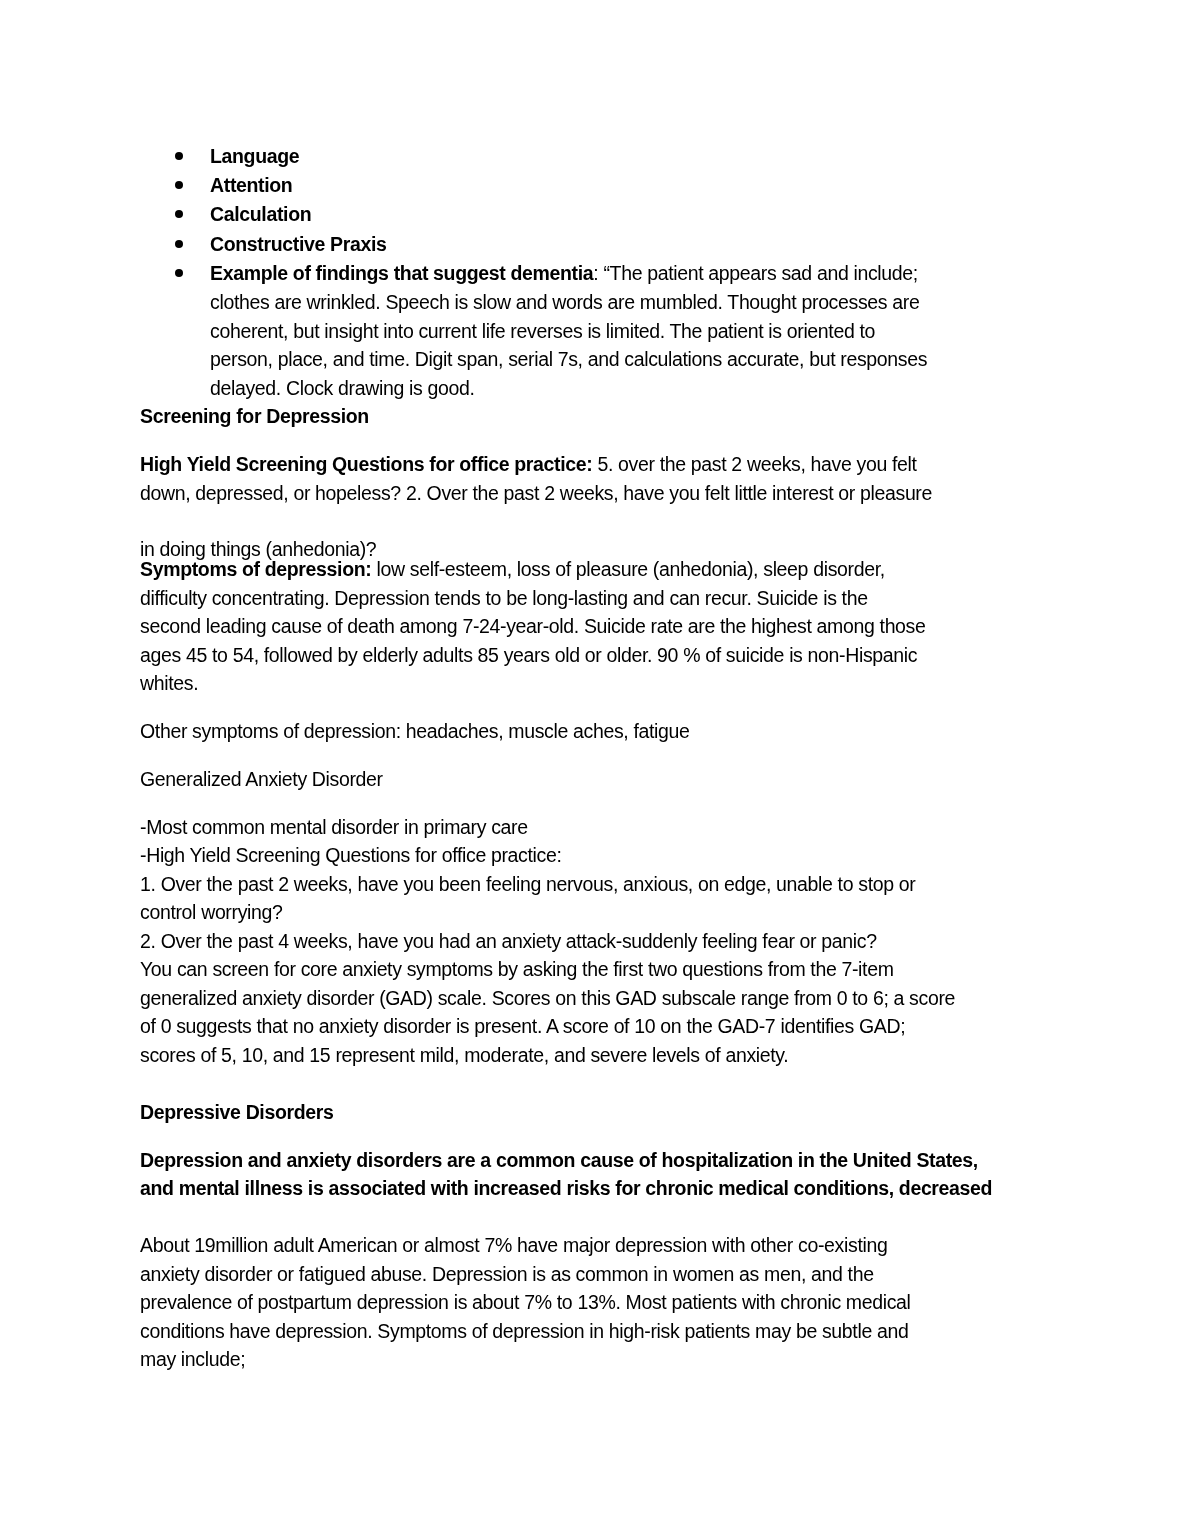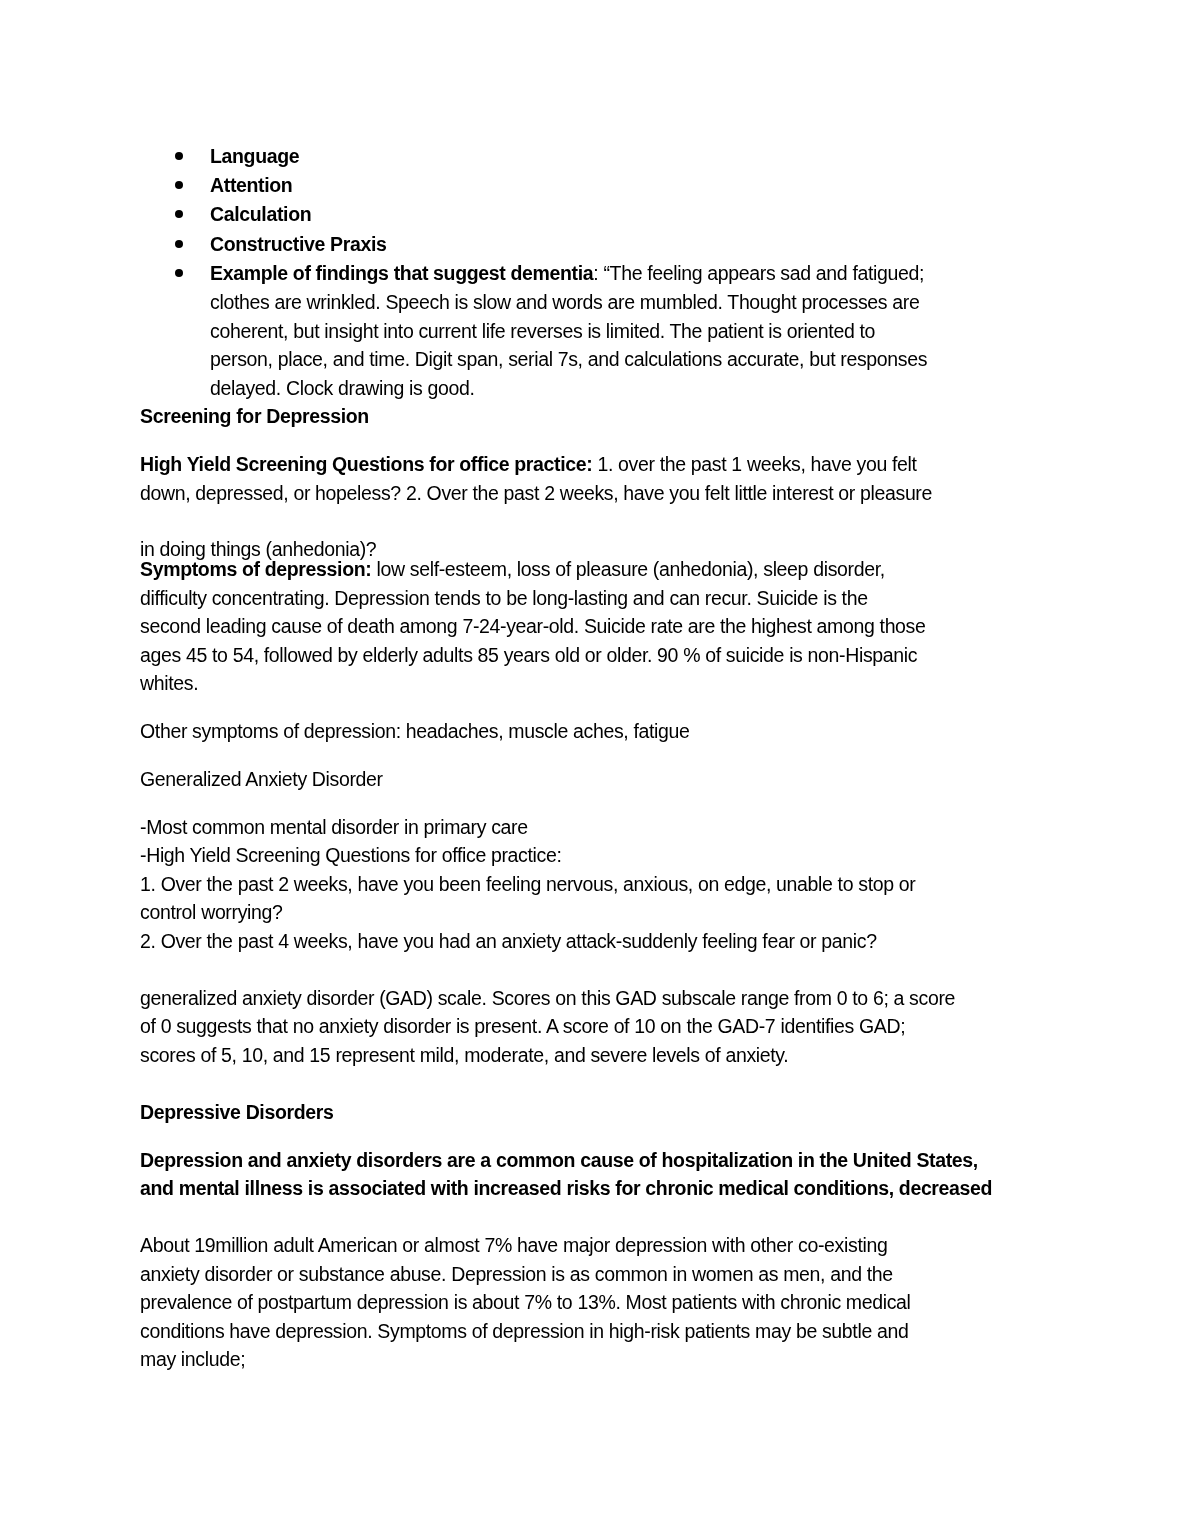--- a/index.html
+++ b/index.html
@@ -54,56 +54,57 @@
     <span class="bullet-dot" style="top:181px"></span>
     <div class="line bullet-line" style="top:171px"><b>Attention</b></div>
 
     <span class="bullet-dot" style="top:210px"></span>
     <div class="line bullet-line" style="top:200px"><b>Calculation</b></div>
 
     <span class="bullet-dot" style="top:240px"></span>
     <div class="line bullet-line" style="top:230px"><b>Constructive Praxis</b></div>
 
     <span class="bullet-dot" style="top:269px"></span>
-    <div class="line bullet-line" style="top:259px"><b>Example of findings that suggest dementia</b><span>: </span><span>“The feeling appears sad and fatigued;</span></div>
+    <div class="line bullet-line" style="top:259px"><b>Example of findings that suggest dementia</b><span>: </span><span>“The patient appears sad and include;</span></div>
     <div class="line bullet-line" style="top:288px">clothes are wrinkled. Speech is slow and words are mumbled. Thought processes are</div>
     <div class="line bullet-line" style="top:317px">coherent, but insight into current life reverses is limited. The patient is oriented to</div>
     <div class="line bullet-line" style="top:345px">person, place, and time. Digit span, serial 7s, and calculations accurate, but responses</div>
     <div class="line bullet-line" style="top:374px">delayed. Clock drawing is good.</div>
   </div>
 
   <div class="line" style="top:402px"><b>Screening for Depression</b></div>
 
-  <div class="line" style="top:450px"><b>High Yield Screening Questions for office practice:</b><span> 1. over the past 1 weeks, have you felt</span></div>
+  <div class="line" style="top:450px"><b>High Yield Screening Questions for office practice:</b><span> 5. over the past 2 weeks, have you felt</span></div>
   <div class="line" style="top:479px">down, depressed, or hopeless? 2. Over the past 2 weeks, have you felt little interest or pleasure</div>
   <div class="line" style="top:535px">in doing things (anhedonia)?</div>
 
   <div class="line" style="top:555px"><b>Symptoms of depression:</b><span> low self-esteem, loss of pleasure (anhedonia), sleep disorder,</span></div>
   <div class="line" style="top:584px">difficulty concentrating.  Depression tends to be long-lasting and can recur.  Suicide is the</div>
   <div class="line" style="top:612px">second leading cause of death among 7-24-year-old. Suicide rate are the highest among those</div>
   <div class="line" style="top:641px">ages 45 to 54, followed by elderly adults 85 years old or older. 90 % of suicide is non-Hispanic</div>
   <div class="line" style="top:669px">whites.</div>
 
   <div class="line" style="top:717px">Other symptoms of depression: headaches, muscle aches, fatigue</div>
 
   <div class="line" style="top:765px">Generalized Anxiety Disorder</div>
 
   <div class="line" style="top:813px">-Most common mental disorder in primary care</div>
   <div class="line" style="top:841px">-High Yield Screening Questions for office practice:</div>
   <div class="line" style="top:870px">1. Over the past 2 weeks, have you been feeling nervous, anxious, on edge, unable to stop or</div>
   <div class="line" style="top:898px">control worrying?</div>
   <div class="line" style="top:927px">2. Over the past 4 weeks, have you had an anxiety attack-suddenly feeling fear or panic?</div>
+  <div class="line" style="top:955px">You can screen for core anxiety symptoms by asking the first two questions from the 7-item</div>
   <div class="line" style="top:984px">generalized anxiety disorder (GAD) scale. Scores on this GAD subscale range from 0 to 6; a score</div>
   <div class="line" style="top:1012px">of 0 suggests that no anxiety disorder is present. A score of 10 on the GAD-7 identifies GAD;</div>
   <div class="line" style="top:1041px">scores of 5, 10, and 15 represent mild, moderate, and severe levels of anxiety.</div>
 
   <div class="line" style="top:1098px"><b>Depressive Disorders</b></div>
 
   <div class="line" style="top:1174px"><b>and mental illness is associated with increased risks for chronic medical conditions, decreased</b></div>
   <div class="line" style="top:1146px"><b>Depression and anxiety disorders are a common cause of hospitalization in the United States,</b></div>
 
   <div class="line" style="top:1231px">About 19million adult American or almost 7% have major depression with other co-existing</div>
-  <div class="line" style="top:1260px">anxiety disorder or substance abuse. Depression is as common in women as men, and the</div>
+  <div class="line" style="top:1260px">anxiety disorder or fatigued abuse. Depression is as common in women as men, and the</div>
   <div class="line" style="top:1288px">prevalence of postpartum depression is about 7% to 13%. Most patients with chronic medical</div>
   <div class="line" style="top:1317px">conditions have depression. Symptoms of depression in high-risk patients may be subtle and</div>
   <div class="line" style="top:1345px">may include;</div>
 
 </div>
 
 </body></html>

